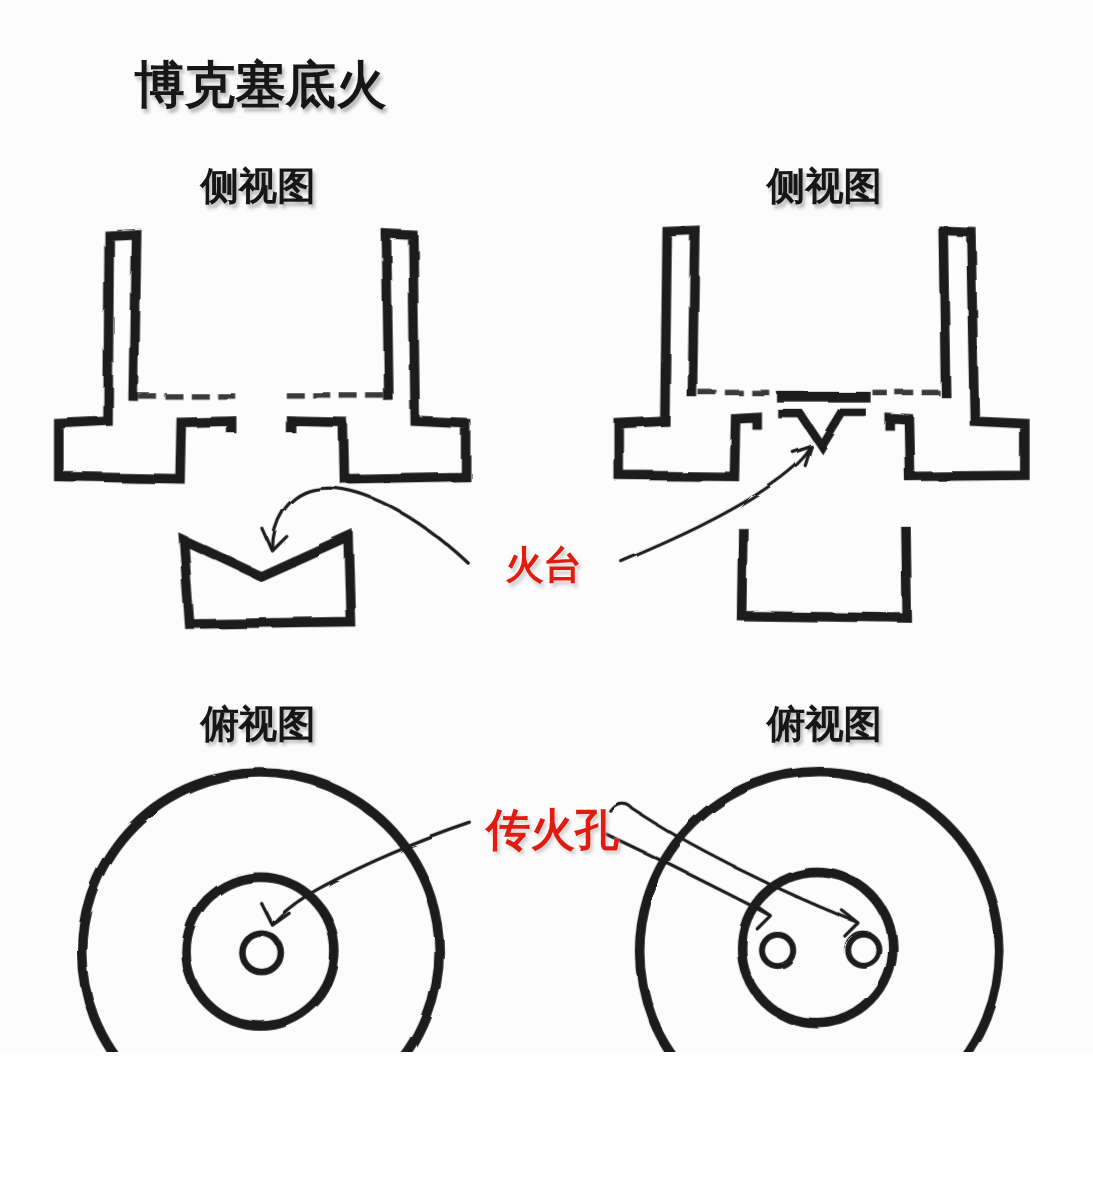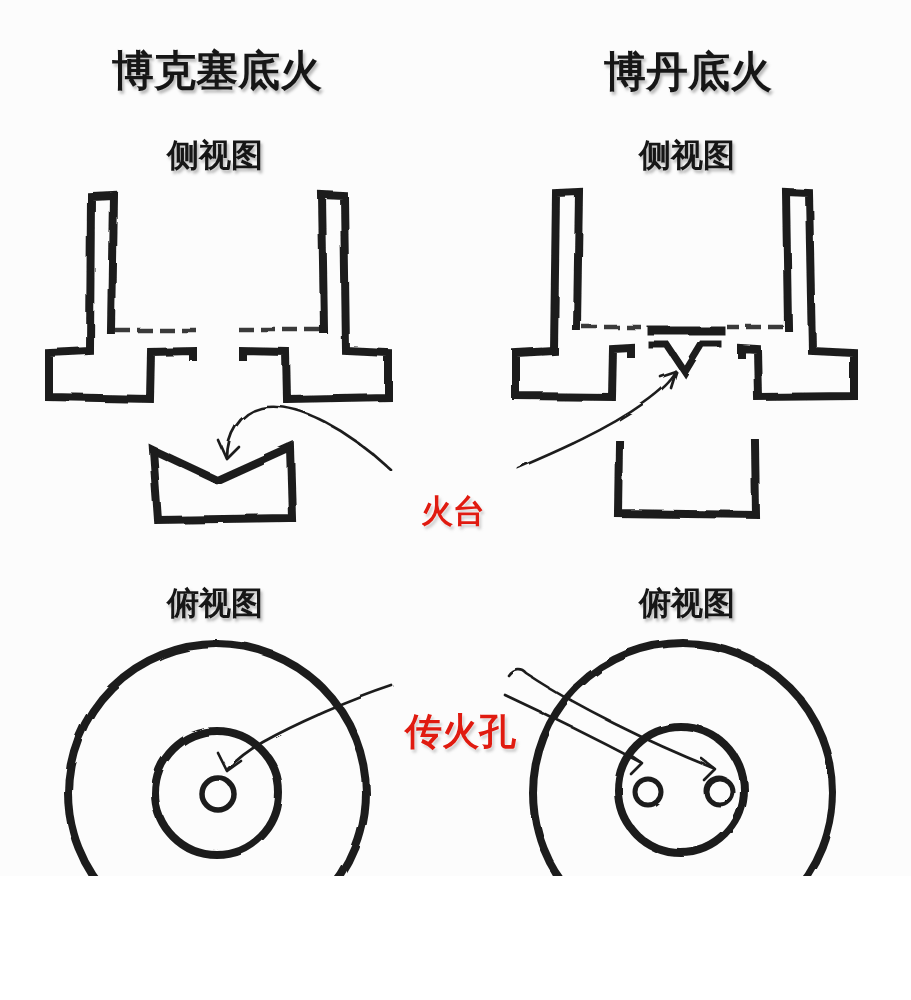--- a/index.html
+++ b/index.html
@@ -22,21 +22,20 @@
   .lbl{
     position:absolute;line-height:1;font-weight:bold;white-space:nowrap;
     color:#161616;
     text-shadow:2px 3px 3px rgba(100,100,100,.45);
   }
   .title{font-size:42px;letter-spacing:0px;}
   .view{font-size:32px;text-align:right;}
   .red{
     color:var(--accent-red,#e01b10);font-size:32px;
     text-shadow:0 0 2px #ffffff, 2px 3px 3px rgba(130,130,130,.4);
-    margin-top:40px;
   }
   .flash{font-size:37px;}
   .watermark{
     position:absolute;line-height:1;font-weight:bold;white-space:nowrap;
     font-family:"DejaVu Serif", serif;
     font-size:28px;letter-spacing:1px;
     color:var(--watermark-gray,#b5b3b3);
   }
 </style>
 </head>
@@ -108,21 +107,20 @@
 
         <path class="arrow" d="M505 695 C 550 716, 602 742, 640 762"></path>
         <path class="arrow" d="M629 754 L642 763 L631 774"></path>
       </g>
 
     </g>
   </svg>
 
   <div class="lbl title" style="left:112px;top:50px">博克塞底火</div>
 
-  <div class="lbl title" style="left:604px;top:51px">博丹底火</div>
 
   <div class="lbl view" style="left:167px;top:139px">侧视图</div>
 
   <div class="lbl view" style="left:639px;top:139px">侧视图</div>
 
   <div class="lbl view" style="left:167px;top:587px">俯视图</div>
 
   <div class="lbl view" style="left:639px;top:587px">俯视图</div>
 
   <div class="lbl red" style="left:421px;top:455px">火台</div>

